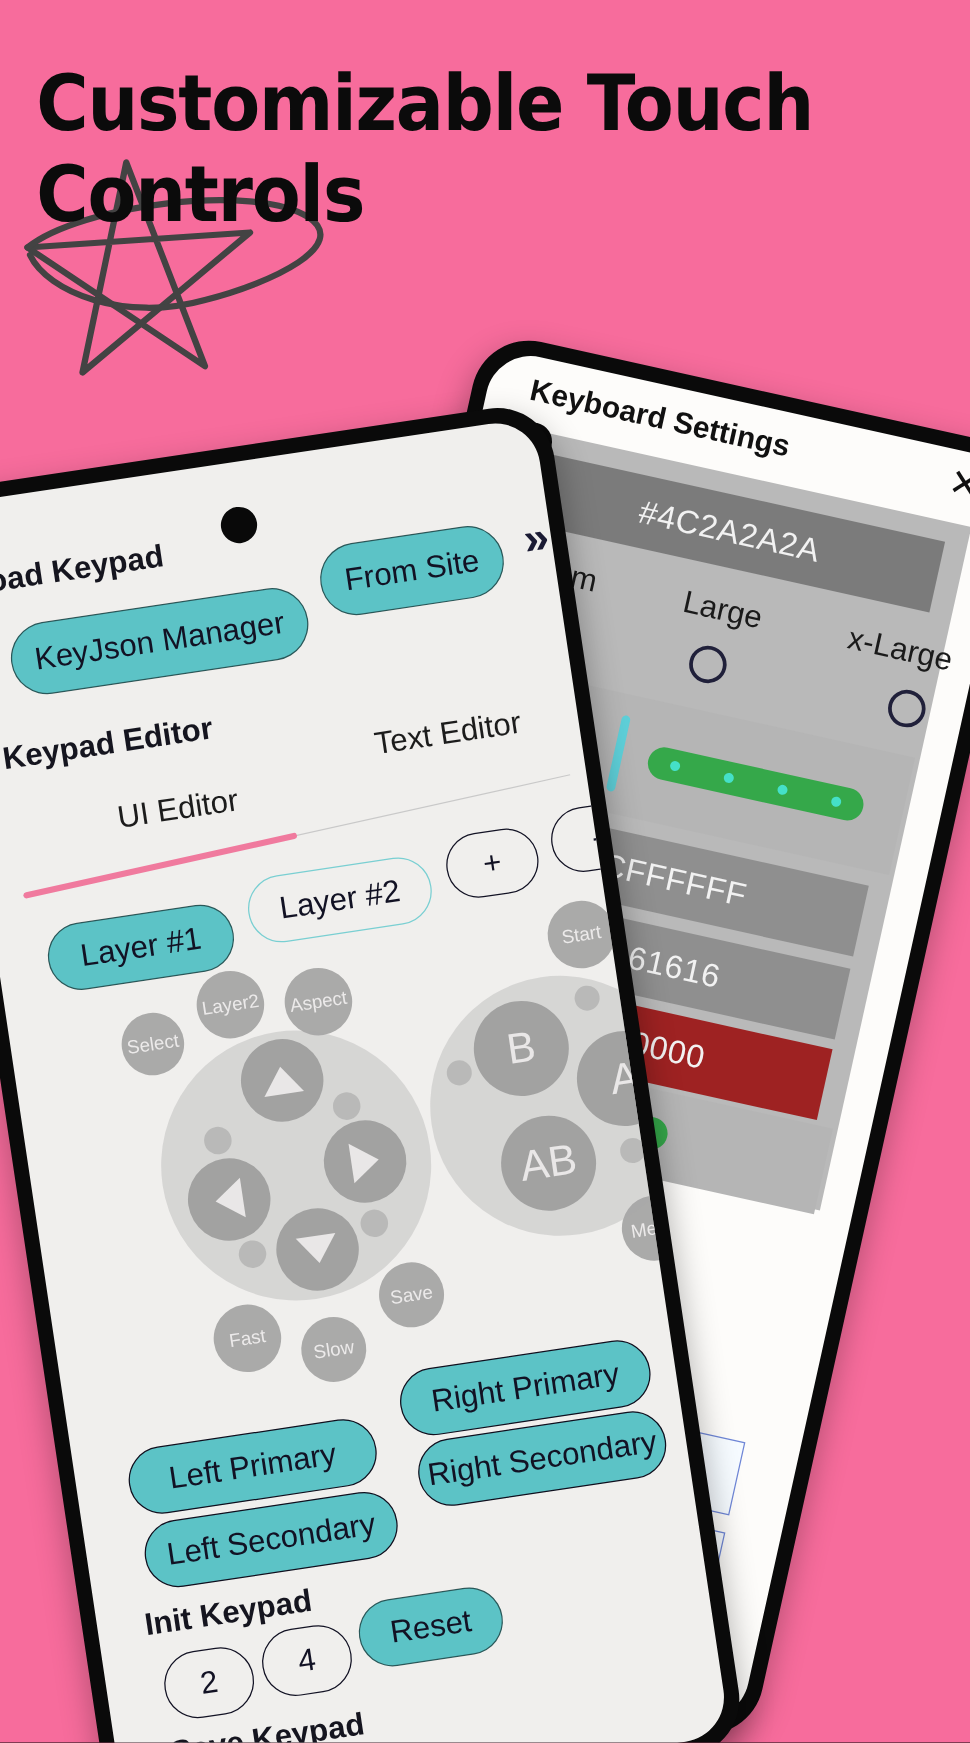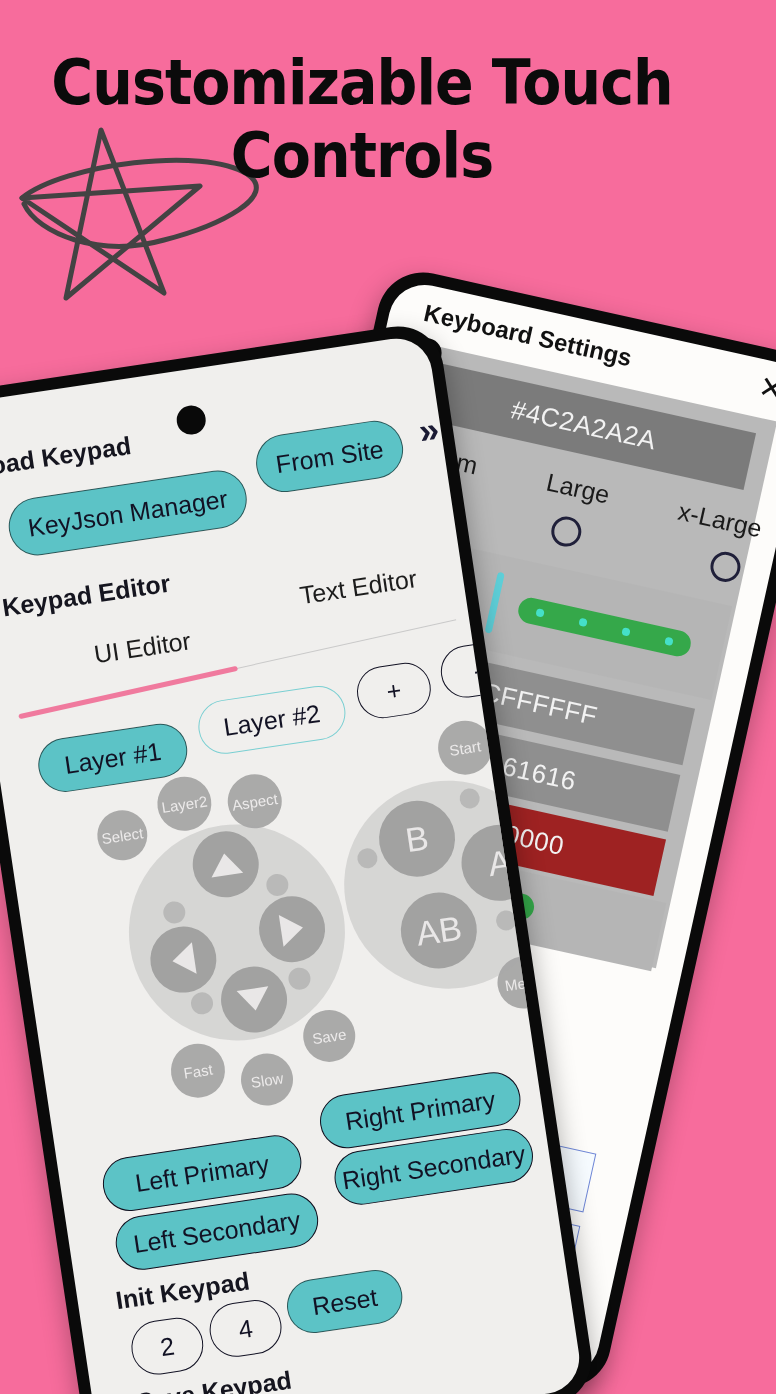--- a/index.html
+++ b/index.html
@@ -5,21 +5,21 @@
   html,body{margin:0;padding:0;}
   body{
     width:776px;height:1394px;overflow:hidden;position:relative;
     background:#F76C9C;
     font-family:"Liberation Sans", sans-serif;
   }
   .stage{position:absolute;inset:0;overflow:hidden;}
 
   
   .headline{
-    position:absolute;left:0;top:52px;width:724px;text-align:center;
+    position:absolute;left:0;top:52px;width:724px;
     color:#0b0b0b;font-weight:bold;z-index:30;pointer-events:none;
     font-family:"DejaVu Sans", sans-serif;
   }
   .headline .l1{
     display:block;font-size:62px;line-height:62px;letter-spacing:-1px;
     transform:scaleX(0.92);
   }
   .headline .l2{
     display:block;font-size:62px;line-height:84px;letter-spacing:-1px;
     transform:scaleX(0.92);

